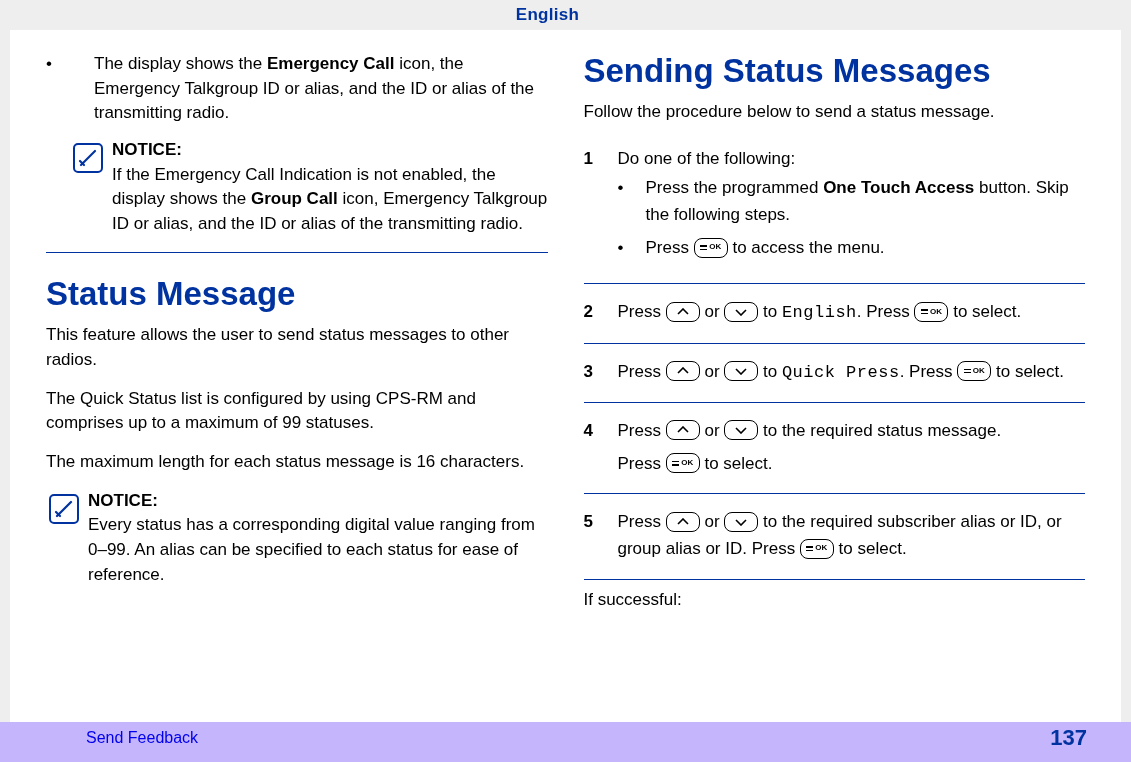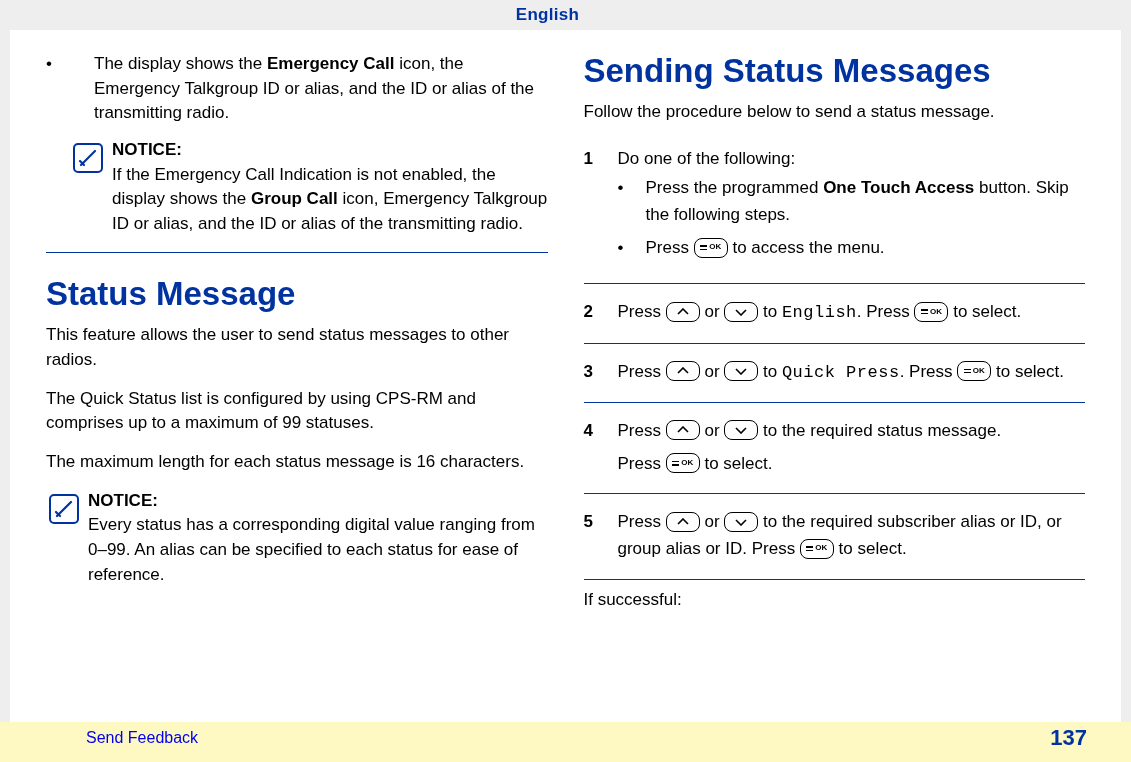--- a/index.html
+++ b/index.html
@@ -26,21 +26,21 @@
   .step-num { width: 18px; flex-shrink: 0; font-weight: bold; }
   .step-body { flex: 1; }
   .sub-bullet { display: flex; gap: 14px; margin-top: 2px; margin-bottom: 6px; }
   .monos { font-family: "Courier New", monospace; letter-spacing: 0.5px; }
   .key-btn { display: inline-flex; align-items: center; justify-content: center; min-width: 34px; height: 20px; border: 1.8px solid #000; border-radius: 8px; vertical-align: middle; padding: 0 4px; position: relative; top: -1px; }
   .key-ok { font-size: 8px; font-weight: bold; letter-spacing: 0; display: inline-flex; align-items: center; gap: 2px; }
   .menu-glyph { display:inline-block; width:7px; height:7px; position: relative; }
   .menu-glyph::before, .menu-glyph::after { content:""; position:absolute; left:0; width:7px; height:1.3px; background:#000; }
   .menu-glyph::before { top:1px; }
   .menu-glyph::after { top:4.5px; }
-  .footer { position: absolute; bottom: 0; left: 0; right: 0; height: 40px; display: flex; justify-content: space-between; align-items: center; padding: 0 44px 8px 86px; background: #fef9c3; }
+  .footer { position: absolute; bottom: 0; left: 0; right: 0; height: 40px; display: flex; justify-content: space-between; align-items: center; padding: 0 44px 8px 86px; background: #c4b5fd; }
   .feedback-link { color: #0000ee; font-size: 16px; }
   .page-num { color: #0033a0; font-weight: bold; font-size: 22px; }
   svg { display: block; }
 </style>
 </head>
 <body>
 
 <div class="page">
 
   <div class="header-bar">

